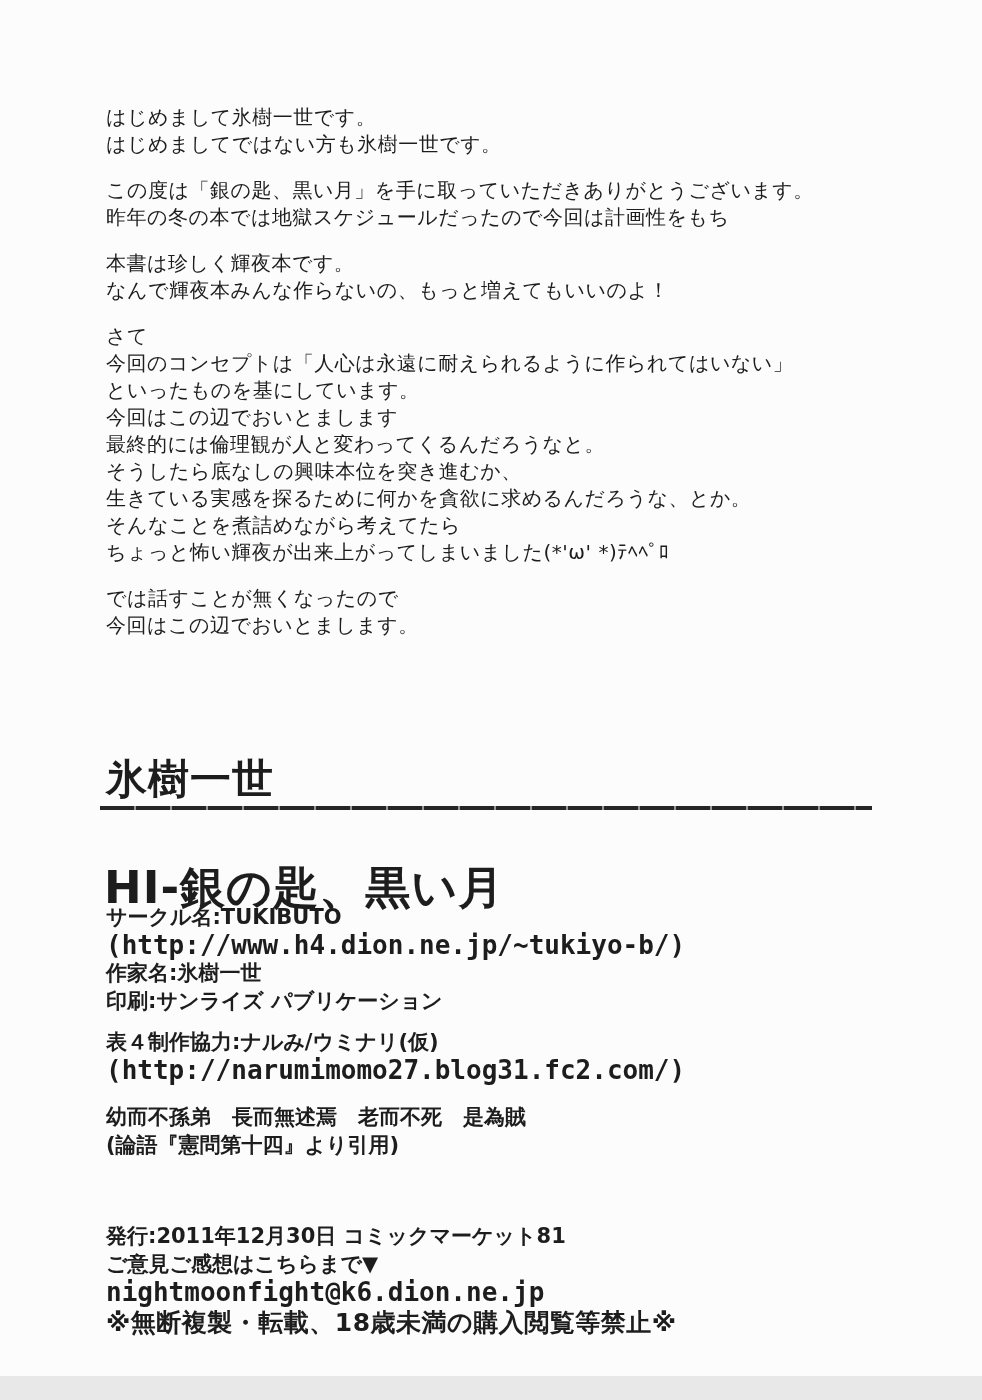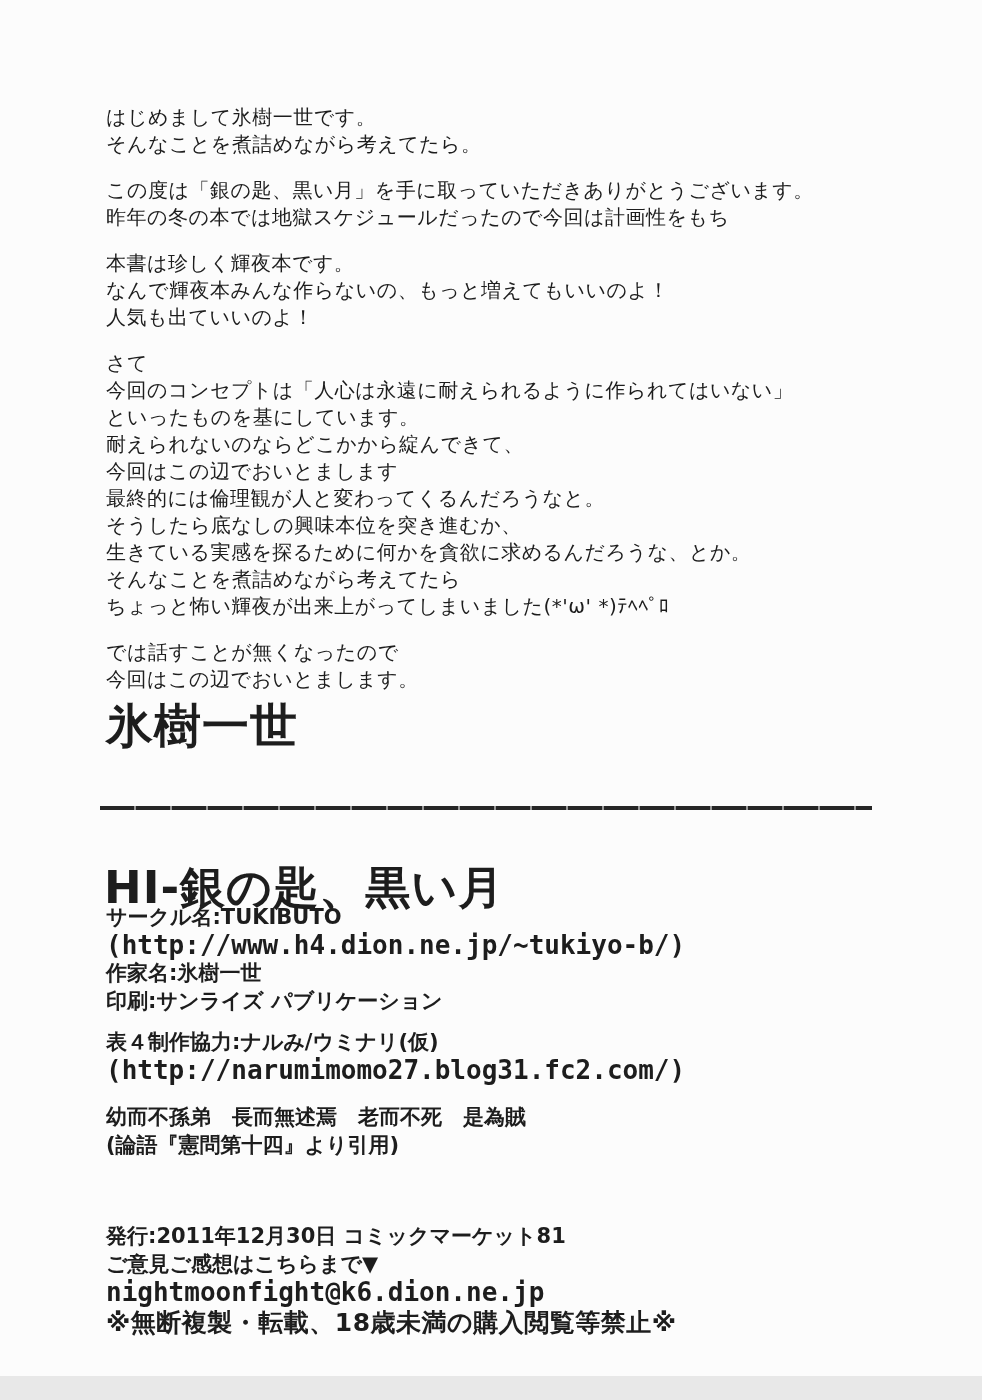--- a/index.html
+++ b/index.html
@@ -25,22 +25,22 @@
     font-size: 20px;
     line-height: 27px;
     letter-spacing: 0.5px;
   }
   .para { margin: 0 0 19px 0; padding: 0; }
   .line { display: block; white-space: pre; }
   
   .signature {
     position: absolute;
     left: 106px;
-    top: 695px;
-    font-size: 47px;
+    top: 752px;
+    font-size: 41px;
     font-weight: bold;
     letter-spacing: 1px;
   }
   
   .separator {
     position: absolute;
     left: 100px;
     top: 806px;
     width: 772px;
     height: 4px;
@@ -83,36 +83,34 @@
   .colophon-block .line { white-space: pre; font-weight: bold; }
 </style>
 </head>
 <body>
 
 <div class="page">
 
   <div class="essay">
     <p class="para">
       <span class="line">はじめまして氷樹一世です。</span>
-      <span class="line">そんなことを煮詰めながら考えてたら。</span>
+      <span class="line">はじめましてではない方も氷樹一世です。</span>
     </p>
     <p class="para">
       <span class="line">この度は「銀の匙、黒い月」を手に取っていただきありがとうございます。</span>
       <span class="line">昨年の冬の本では地獄スケジュールだったので今回は計画性をもち</span>
     </p>
     <p class="para">
       <span class="line">本書は珍しく輝夜本です。</span>
       <span class="line">なんで輝夜本みんな作らないの、もっと増えてもいいのよ！</span>
-      <span class="line">人気も出ていいのよ！</span>
     </p>
     <p class="para">
       <span class="line">さて</span>
       <span class="line">今回のコンセプトは「人心は永遠に耐えられるように作られてはいない」</span>
       <span class="line">といったものを基にしています。</span>
-      <span class="line">耐えられないのならどこかから綻んできて、</span>
       <span class="line">今回はこの辺でおいとまします</span>
       <span class="line">最終的には倫理観が人と変わってくるんだろうなと。</span>
       <span class="line">そうしたら底なしの興味本位を突き進むか、</span>
       <span class="line">生きている実感を探るために何かを貪欲に求めるんだろうな、とか。</span>
       <span class="line">そんなことを煮詰めながら考えてたら</span>
       <span class="line">ちょっと怖い輝夜が出来上がってしまいました(*'ω' *)ﾃﾍﾍﾟﾛ</span>
     </p>
     <p class="para">
       <span class="line">では話すことが無くなったので</span>
       <span class="line">今回はこの辺でおいとまします。</span>

